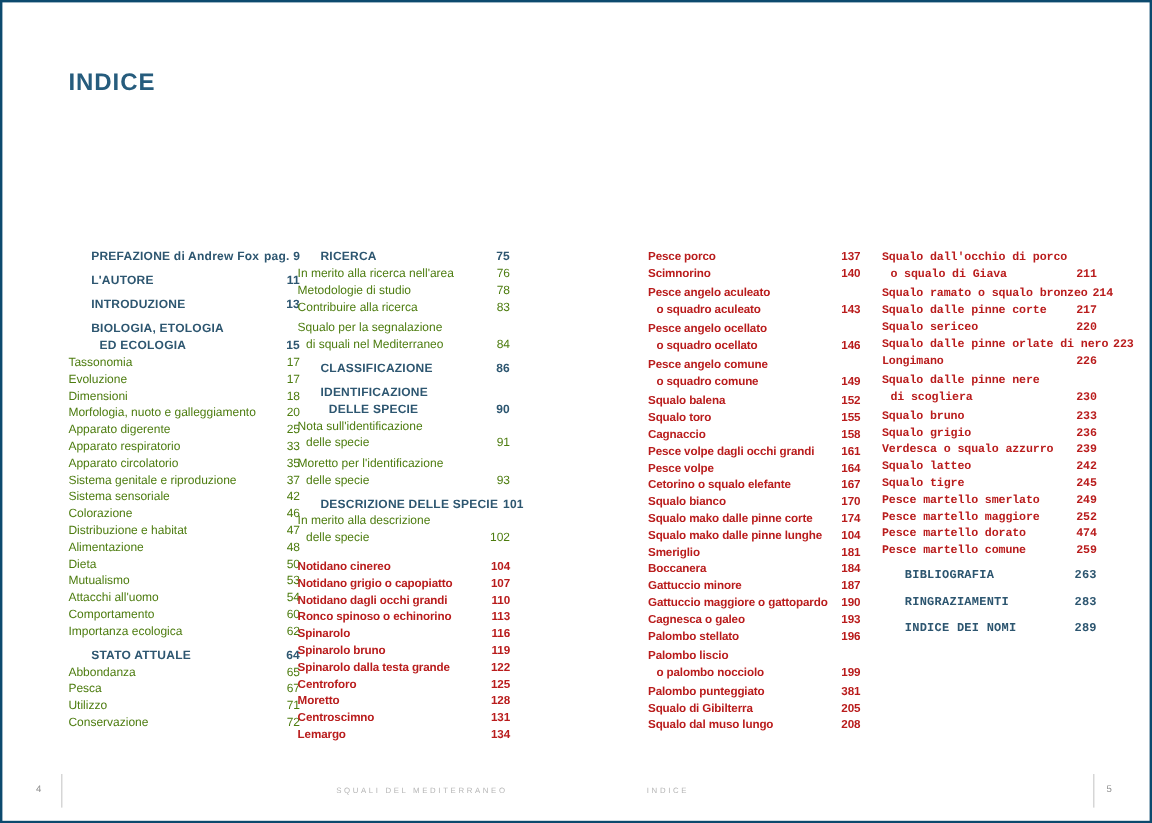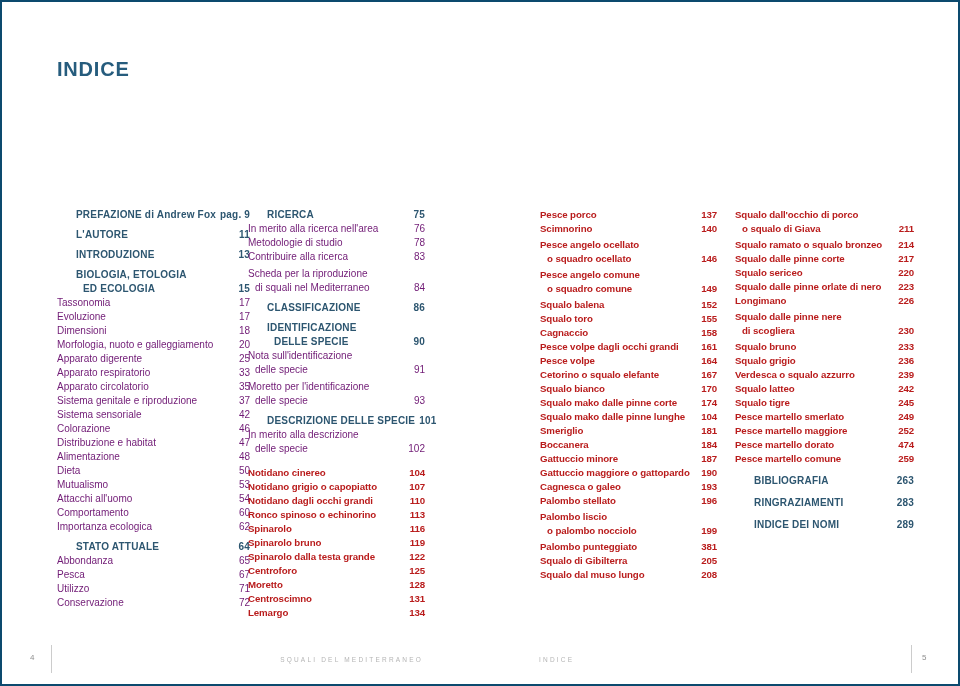--- a/index.html
+++ b/index.html
@@ -6,34 +6,34 @@
   body{width:960px;height:686px;position:relative;font-family:"Liberation Sans",sans-serif;overflow:hidden;}
   .spread{position:absolute;inset:0;background:#fff;border:2px solid #0c4a6e;box-sizing:border-box;}
 
   .title{position:absolute;left:55px;top:56px;margin:0;font-size:20px;font-weight:bold;
          letter-spacing:0.8px;color:#265c7d;}
 
   .col{position:absolute;top:206px;}
   .col1{left:55px;width:193px;}
   .col2{left:246px;width:177px;}
   .col3{left:538px;width:177px;}
-  .col4{left:733px;width:179px;}
+  .col4{left:733px;width:179px;font-family:Liberation Mono, monospace;}
 
   .entry{margin:0;}
   .entry.header{margin-top:6px;}
   .col .entry:first-child{margin-top:0;}
   .entry .line{display:flex;justify-content:space-between;align-items:baseline;
                line-height:14px;gap:4px;}
   .label{white-space:nowrap;}
   .line.cont .label{padding-left:7px;}
   .page{flex:none;}
 
   .entry.header{color:#2d5670;font-weight:bold;padding-left:19px;}
   .entry.header .line{font-size:10px;letter-spacing:0.2px;}
-  .entry.sub{color:#701a75;}
+  .entry.sub{color:#4d7c0f;}
   .entry.sub .line{font-size:10px;}
   .entry.species{color:#b91c1c;font-weight:bold;}
   .entry.species .line{font-size:9.7px;letter-spacing:-0.1px;}
 
   .pagenum{position:absolute;font-size:8px;color:#8f8f8f;}
   .pagenum.pn-left{left:28px;top:651px;}
   .pagenum.pn-right{left:920px;top:651px;}
   .fsep{position:absolute;width:1px;height:28px;background:#cccccc;top:643px;}
   .sep-left{left:49px;}
   .sep-right{left:909px;}
@@ -228,21 +228,21 @@
         </div>
       </div>
       <div class="entry sub">
         <div class="line">
           <span class="label">Contribuire alla ricerca</span>
           <span class="page">83</span>
         </div>
       </div>
       <div class="entry sub" style="margin-top: 3px;">
         <div class="line">
-          <span class="label">Scheda per la riproduzione</span>
+          <span class="label">Squalo per la segnalazione</span>
         </div>
         <div class="line cont">
           <span class="label">di squali nel Mediterraneo</span>
           <span class="page">84</span>
         </div>
       </div>
       <div class="entry header">
         <div class="line">
           <span class="label">CLASSIFICAZIONE</span>
           <span class="page">86</span>
@@ -361,20 +361,29 @@
       <div class="entry species">
         <div class="line">
           <span class="label">Pesce porco</span>
           <span class="page">137</span>
         </div>
       </div>
       <div class="entry species">
         <div class="line">
           <span class="label">Scimnorino</span>
           <span class="page">140</span>
+        </div>
+      </div>
+      <div class="entry species" style="margin-top: 2px;">
+        <div class="line">
+          <span class="label">Pesce angelo aculeato</span>
+        </div>
+        <div class="line cont">
+          <span class="label">o squadro aculeato</span>
+          <span class="page">143</span>
         </div>
       </div>
       <div class="entry species" style="margin-top: 2px;">
         <div class="line">
           <span class="label">Pesce angelo ocellato</span>
         </div>
         <div class="line cont">
           <span class="label">o squadro ocellato</span>
           <span class="page">146</span>
         </div>

